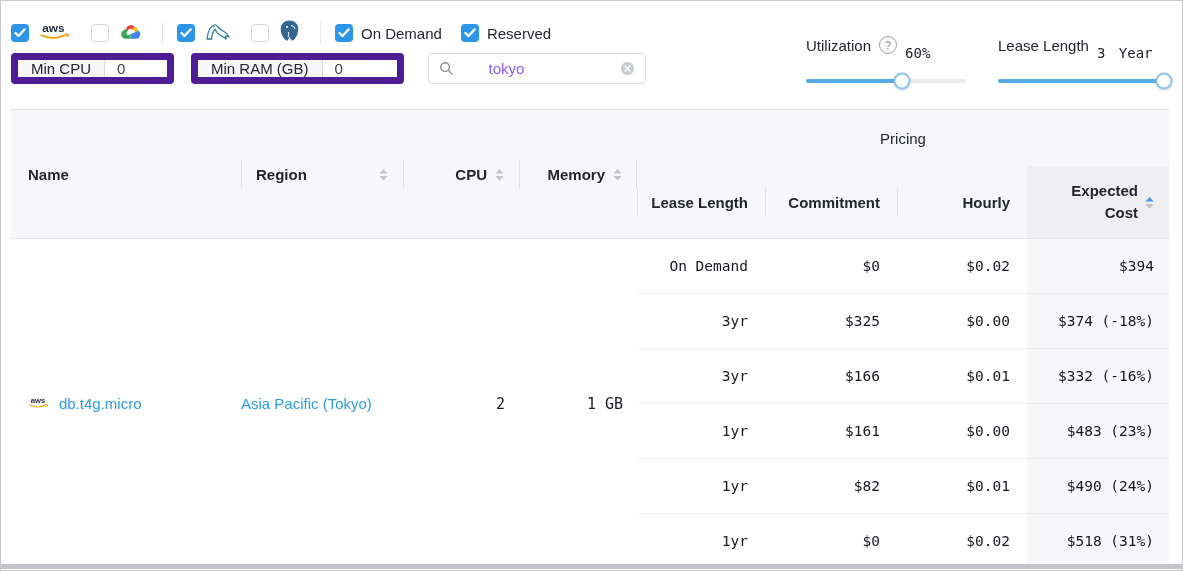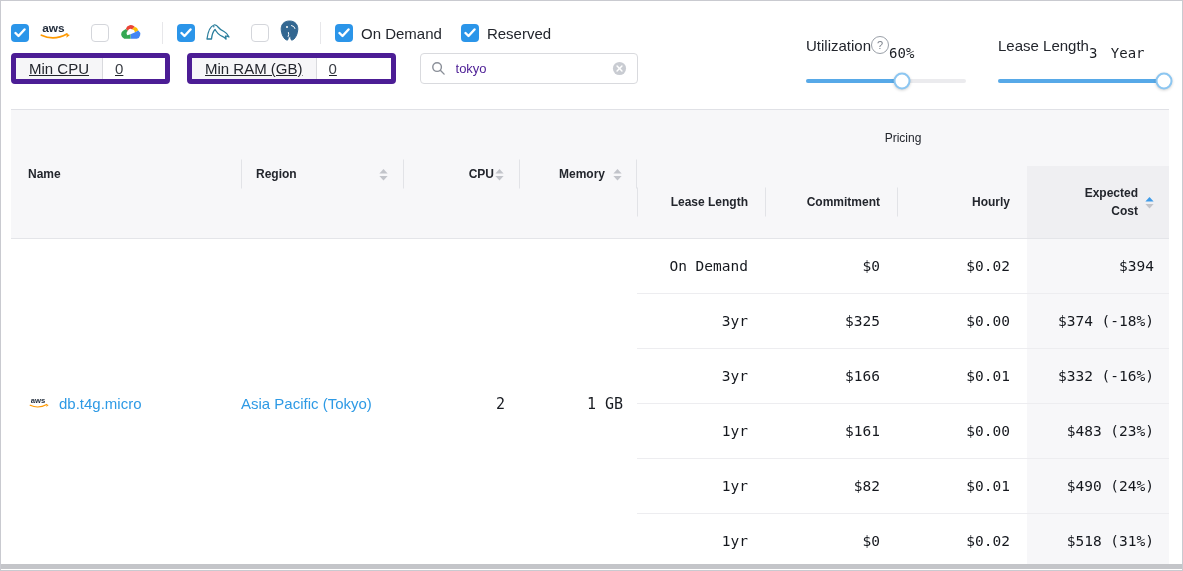--- a/index.html
+++ b/index.html
@@ -11,58 +11,58 @@
   .row1{position:absolute;left:10px;top:21px;display:flex;align-items:center;height:22px;}
   .cb{width:18px;height:18px;border-radius:4px;box-sizing:border-box;flex:0 0 auto;
       display:flex;align-items:center;justify-content:center;cursor:pointer;}
   .cb.checked{background:#2b95e9;}
   .cb.unchecked{background:#fff;border:1px solid #d4d6db;}
   .pair{display:flex;align-items:center;gap:9px;margin-right:19px;}
   .vdiv{width:1px;height:22px;background:#e7e7ea;margin:0 14px 0 0;}
   .cb-label{font-size:15px;color:#23262d;margin-left:-1px;}
 
   .row2{position:absolute;left:10px;top:52px;display:flex;align-items:center;height:31px;}
-  .input-group{display:flex;height:31px;border:5px solid #4c1d95;border-radius:4px;
-      overflow:hidden;background:#f97316;box-sizing:border-box;text-decoration:underline;}
+  .input-group{display:flex;height:31px;border:7px solid #4c1d95;border-radius:4px;
+      overflow:hidden;background:#f97316;box-sizing:border-box;}
   .ig-label{background:#f6f6f8;display:flex;align-items:center;padding:0 13px;
       font-size:15px;color:#23262d;border-right:1px solid #d9dade;white-space:nowrap;}
   .ig-input{border:none;outline:none;padding:0 12px;font-size:15px;color:#3a3e45;background:#fff;}
   .ig-input.cpu{width:38px;}
   .ig-input.ram{width:50px;}
   .gap17{width:17px;} .gap24{width:24px;}
   .search{width:218px;height:31px;border:1px solid #d9dade;border-radius:4px;background:#fff;
       display:flex;align-items:center;padding:0 10px;gap:8px;box-sizing:border-box;}
-  .search input{flex:1;border:none;outline:none;font-size:13px;color:#4c1d95;min-width:0;background:transparent;}
+  .search input{flex:1;border:none;outline:none;font-size:15px;color:#8b5cf6;min-width:0;background:transparent;margin-left:25px;}
 
   
   .slider-group{position:absolute;top:28px;}
   .sg-util{left:805px;width:160px;}
   .sg-lease{left:997px;width:166px;}
-  .slider-head{display:flex;align-items:center;font-size:15px;color:#23262d;white-space:nowrap;}
+  .slider-head{display:flex;align-items:center;gap:8px;font-size:15px;color:#23262d;white-space:nowrap;}
   .slider-val{font-family:"DejaVu Sans Mono",monospace;font-size:14px;color:#1b1e24;margin-top:16px;}
   .slider-val.spread{word-spacing:5px;}
   .track{position:relative;margin-top:18px;height:4px;border-radius:2px;background:#ebebee;}
   .fill{position:absolute;left:0;top:0;height:4px;border-radius:2px;background:#57a9e8;}
   .fill-60{width:60%;} .fill-100{width:100%;}
   .knob{position:absolute;top:50%;transform:translate(-50%,-50%);width:17px;height:17px;
       background:#fff;border:2px solid #8cc6f1;border-radius:50%;box-sizing:border-box;
       box-shadow:0 1px 3px rgba(0,0,0,.18);cursor:pointer;}
   .knob-60{left:60%;} .knob-100{left:100%;}
   .qicon{width:16px;height:16px;border:1px solid #9aa0a8;border-radius:50%;color:#7d838c;
       font-size:11px;display:flex;align-items:center;justify-content:center;line-height:1;}
 
   
   .table{position:absolute;left:10px;top:108px;width:1158px;}
   .thead{display:grid;grid-template-columns:230px 162px 116px 118px 128px 132px 130px 142px;
       grid-template-rows:56px 72px;background:#f7f7f9;
       border-top:1px solid #e0e1e6;border-bottom:1px solid #e4e5e9;box-sizing:border-box;}
-  .th{position:relative;display:flex;align-items:center;font-size:12px;font-weight:600;color:#23262d;}
+  .th{position:relative;display:flex;align-items:center;font-size:15px;font-weight:600;color:#23262d;}
   .th-name{grid-row:1/3;grid-column:1;padding-left:17px;}
   .th-region{grid-row:1/3;grid-column:2;justify-content:space-between;padding:0 14px 0 15px;}
-  .th-cpu{grid-row:1/3;grid-column:3;justify-content:flex-end;padding-right:14px;}
+  .th-cpu{grid-row:1/3;grid-column:3;justify-content:flex-end;gap:7px;padding-right:14px;}
   .th-memory{grid-row:1/3;grid-column:4;justify-content:flex-end;gap:7px;padding-right:14px;}
   .th-pricing{grid-row:1;grid-column:5/9;justify-content:center;font-weight:500;}
   .th-sub{grid-row:2;justify-content:flex-end;padding-right:17px;}
   .th-lease{grid-column:5;} .th-commit{grid-column:6;} .th-hourly{grid-column:7;}
   .th-expected{grid-column:8;background:#efeff2;gap:6px;padding-right:14px;}
   .th-expected .wrap{width:74px;text-align:right;line-height:1.5;}
   .tick{position:absolute;left:0;top:50%;transform:translateY(-50%);width:1px;height:29px;background:#e2e3e7;}
   .tick-r{left:auto;right:0;}
   .sort{flex:0 0 auto;display:block;}
 

